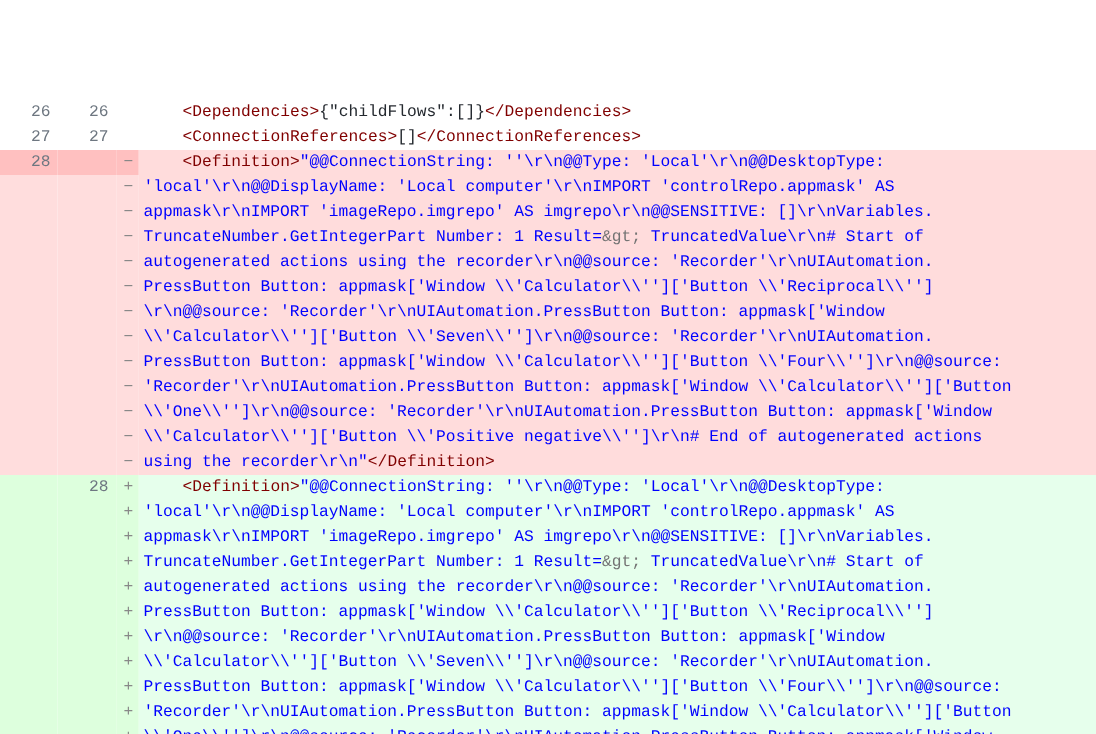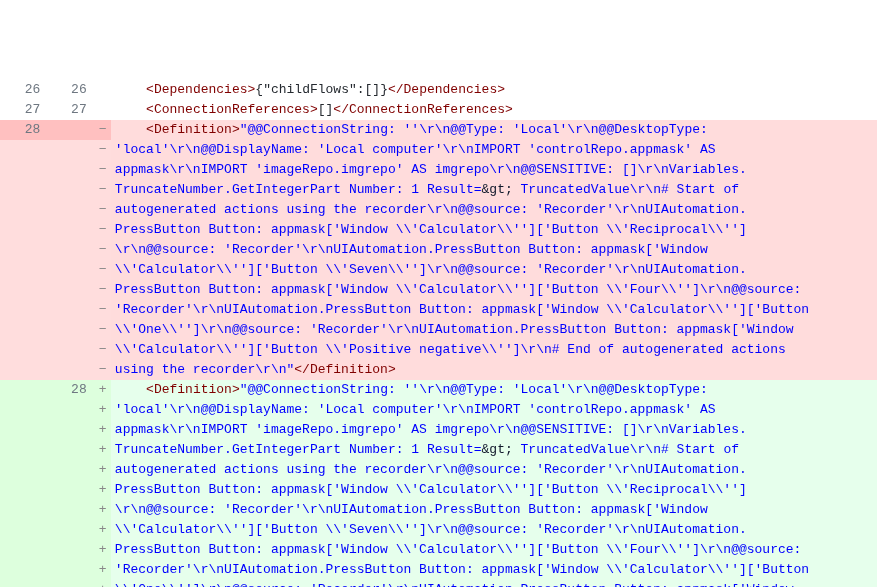--- a/index.html
+++ b/index.html
@@ -32,21 +32,21 @@
     width: 760px;
   }
   .row-ctx .code { background: #fff; }
   .row-del .code { background: #ffdcdc; }
   .row-del .gutter-old, .row-del .gutter-new, .row-del .gutter-mark { background: #fdd; }
   .row-add .code { background: #e6ffec; }
   .row-add .gutter-old, .row-add .gutter-new, .row-add .gutter-mark { background: #dfd; }
   .del-hl .gutter-old, .del-hl .gutter-new, .del-hl .gutter-mark { background: #ffc0c0; }
 
   .tag { color: #800000; }
-  .amp { color: #0f172a; font-weight: normal; }
+  .amp { color: #737373; font-weight: normal; }
   .str { color: #0000ff; }
 </style>
 </head>
 <body>
 
 
 
 <div class="diff-table" id="diff-root"><div class="diff-row row-ctx"><div class="gutter-old">26</div><div class="gutter-new">26</div><div class="gutter-mark"></div><div class="code"><span>    </span><span class="tag">&lt;</span><span class="tag">Dependencies</span><span class="tag">&gt;</span><span>{"childFlows":[]}</span><span class="tag">&lt;/</span><span class="tag">Dependencies</span><span class="tag">&gt;</span></div></div><div class="diff-row row-ctx"><div class="gutter-old">27</div><div class="gutter-new">27</div><div class="gutter-mark"></div><div class="code"><span>    </span><span class="tag">&lt;</span><span class="tag">ConnectionReferences</span><span class="tag">&gt;</span><span>[]</span><span class="tag">&lt;/</span><span class="tag">ConnectionReferences</span><span class="tag">&gt;</span></div></div><div class="diff-row row-del del-hl"><div class="gutter-old">28</div><div class="gutter-new"></div><div class="gutter-mark">−</div><div class="code"><span>    </span><span class="tag">&lt;</span><span class="tag">Definition</span><span class="tag">&gt;</span><span class="str">"@@ConnectionString: ''\r\n@@Type: 'Local'\r\n@@DesktopType: </span></div></div><div class="diff-row row-del"><div class="gutter-old"></div><div class="gutter-new"></div><div class="gutter-mark">−</div><div class="code"><span class="str">'local'\r\n@@DisplayName: 'Local computer'\r\nIMPORT 'controlRepo.appmask' AS </span></div></div><div class="diff-row row-del"><div class="gutter-old"></div><div class="gutter-new"></div><div class="gutter-mark">−</div><div class="code"><span class="str">appmask\r\nIMPORT 'imageRepo.imgrepo' AS imgrepo\r\n@@SENSITIVE: []\r\nVariables.</span></div></div><div class="diff-row row-del"><div class="gutter-old"></div><div class="gutter-new"></div><div class="gutter-mark">−</div><div class="code"><span class="str">TruncateNumber.GetIntegerPart Number: 1 Result=</span><span class="amp">&amp;gt;</span><span class="str"> TruncatedValue\r\n# Start of </span></div></div><div class="diff-row row-del"><div class="gutter-old"></div><div class="gutter-new"></div><div class="gutter-mark">−</div><div class="code"><span class="str">autogenerated actions using the recorder\r\n@@source: 'Recorder'\r\nUIAutomation.</span></div></div><div class="diff-row row-del"><div class="gutter-old"></div><div class="gutter-new"></div><div class="gutter-mark">−</div><div class="code"><span class="str">PressButton Button: appmask['Window \\'Calculator\\'']['Button \\'Reciprocal\\'']</span></div></div><div class="diff-row row-del"><div class="gutter-old"></div><div class="gutter-new"></div><div class="gutter-mark">−</div><div class="code"><span class="str">\r\n@@source: 'Recorder'\r\nUIAutomation.PressButton Button: appmask['Window </span></div></div><div class="diff-row row-del"><div class="gutter-old"></div><div class="gutter-new"></div><div class="gutter-mark">−</div><div class="code"><span class="str">\\'Calculator\\'']['Button \\'Seven\\'']\r\n@@source: 'Recorder'\r\nUIAutomation.</span></div></div><div class="diff-row row-del"><div class="gutter-old"></div><div class="gutter-new"></div><div class="gutter-mark">−</div><div class="code"><span class="str">PressButton Button: appmask['Window \\'Calculator\\'']['Button \\'Four\\'']\r\n@@source: </span></div></div><div class="diff-row row-del"><div class="gutter-old"></div><div class="gutter-new"></div><div class="gutter-mark">−</div><div class="code"><span class="str">'Recorder'\r\nUIAutomation.PressButton Button: appmask['Window \\'Calculator\\'']['Button </span></div></div><div class="diff-row row-del"><div class="gutter-old"></div><div class="gutter-new"></div><div class="gutter-mark">−</div><div class="code"><span class="str">\\'One\\'']\r\n@@source: 'Recorder'\r\nUIAutomation.PressButton Button: appmask['Window </span></div></div><div class="diff-row row-del"><div class="gutter-old"></div><div class="gutter-new"></div><div class="gutter-mark">−</div><div class="code"><span class="str">\\'Calculator\\'']['Button \\'Positive negative\\'']\r\n# End of autogenerated actions </span></div></div><div class="diff-row row-del"><div class="gutter-old"></div><div class="gutter-new"></div><div class="gutter-mark">−</div><div class="code"><span class="str">using the recorder\r\n"</span><span class="tag">&lt;/</span><span class="tag">Definition</span><span class="tag">&gt;</span></div></div><div class="diff-row row-add"><div class="gutter-old"></div><div class="gutter-new">28</div><div class="gutter-mark">+</div><div class="code"><span>    </span><span class="tag">&lt;</span><span class="tag">Definition</span><span class="tag">&gt;</span><span class="str">"@@ConnectionString: ''\r\n@@Type: 'Local'\r\n@@DesktopType: </span></div></div><div class="diff-row row-add"><div class="gutter-old"></div><div class="gutter-new"></div><div class="gutter-mark">+</div><div class="code"><span class="str">'local'\r\n@@DisplayName: 'Local computer'\r\nIMPORT 'controlRepo.appmask' AS </span></div></div><div class="diff-row row-add"><div class="gutter-old"></div><div class="gutter-new"></div><div class="gutter-mark">+</div><div class="code"><span class="str">appmask\r\nIMPORT 'imageRepo.imgrepo' AS imgrepo\r\n@@SENSITIVE: []\r\nVariables.</span></div></div><div class="diff-row row-add"><div class="gutter-old"></div><div class="gutter-new"></div><div class="gutter-mark">+</div><div class="code"><span class="str">TruncateNumber.GetIntegerPart Number: 1 Result=</span><span class="amp">&amp;gt;</span><span class="str"> TruncatedValue\r\n# Start of </span></div></div><div class="diff-row row-add"><div class="gutter-old"></div><div class="gutter-new"></div><div class="gutter-mark">+</div><div class="code"><span class="str">autogenerated actions using the recorder\r\n@@source: 'Recorder'\r\nUIAutomation.</span></div></div><div class="diff-row row-add"><div class="gutter-old"></div><div class="gutter-new"></div><div class="gutter-mark">+</div><div class="code"><span class="str">PressButton Button: appmask['Window \\'Calculator\\'']['Button \\'Reciprocal\\'']</span></div></div><div class="diff-row row-add"><div class="gutter-old"></div><div class="gutter-new"></div><div class="gutter-mark">+</div><div class="code"><span class="str">\r\n@@source: 'Recorder'\r\nUIAutomation.PressButton Button: appmask['Window </span></div></div><div class="diff-row row-add"><div class="gutter-old"></div><div class="gutter-new"></div><div class="gutter-mark">+</div><div class="code"><span class="str">\\'Calculator\\'']['Button \\'Seven\\'']\r\n@@source: 'Recorder'\r\nUIAutomation.</span></div></div><div class="diff-row row-add"><div class="gutter-old"></div><div class="gutter-new"></div><div class="gutter-mark">+</div><div class="code"><span class="str">PressButton Button: appmask['Window \\'Calculator\\'']['Button \\'Four\\'']\r\n@@source: </span></div></div><div class="diff-row row-add"><div class="gutter-old"></div><div class="gutter-new"></div><div class="gutter-mark">+</div><div class="code"><span class="str">'Recorder'\r\nUIAutomation.PressButton Button: appmask['Window \\'Calculator\\'']['Button </span></div></div><div class="diff-row row-add"><div class="gutter-old"></div><div class="gutter-new"></div><div class="gutter-mark">+</div><div class="code"><span class="str">\\'One\\'']\r\n@@source: 'Recorder'\r\nUIAutomation.PressButton Button: appmask['Window </span></div></div></div>
 
 

